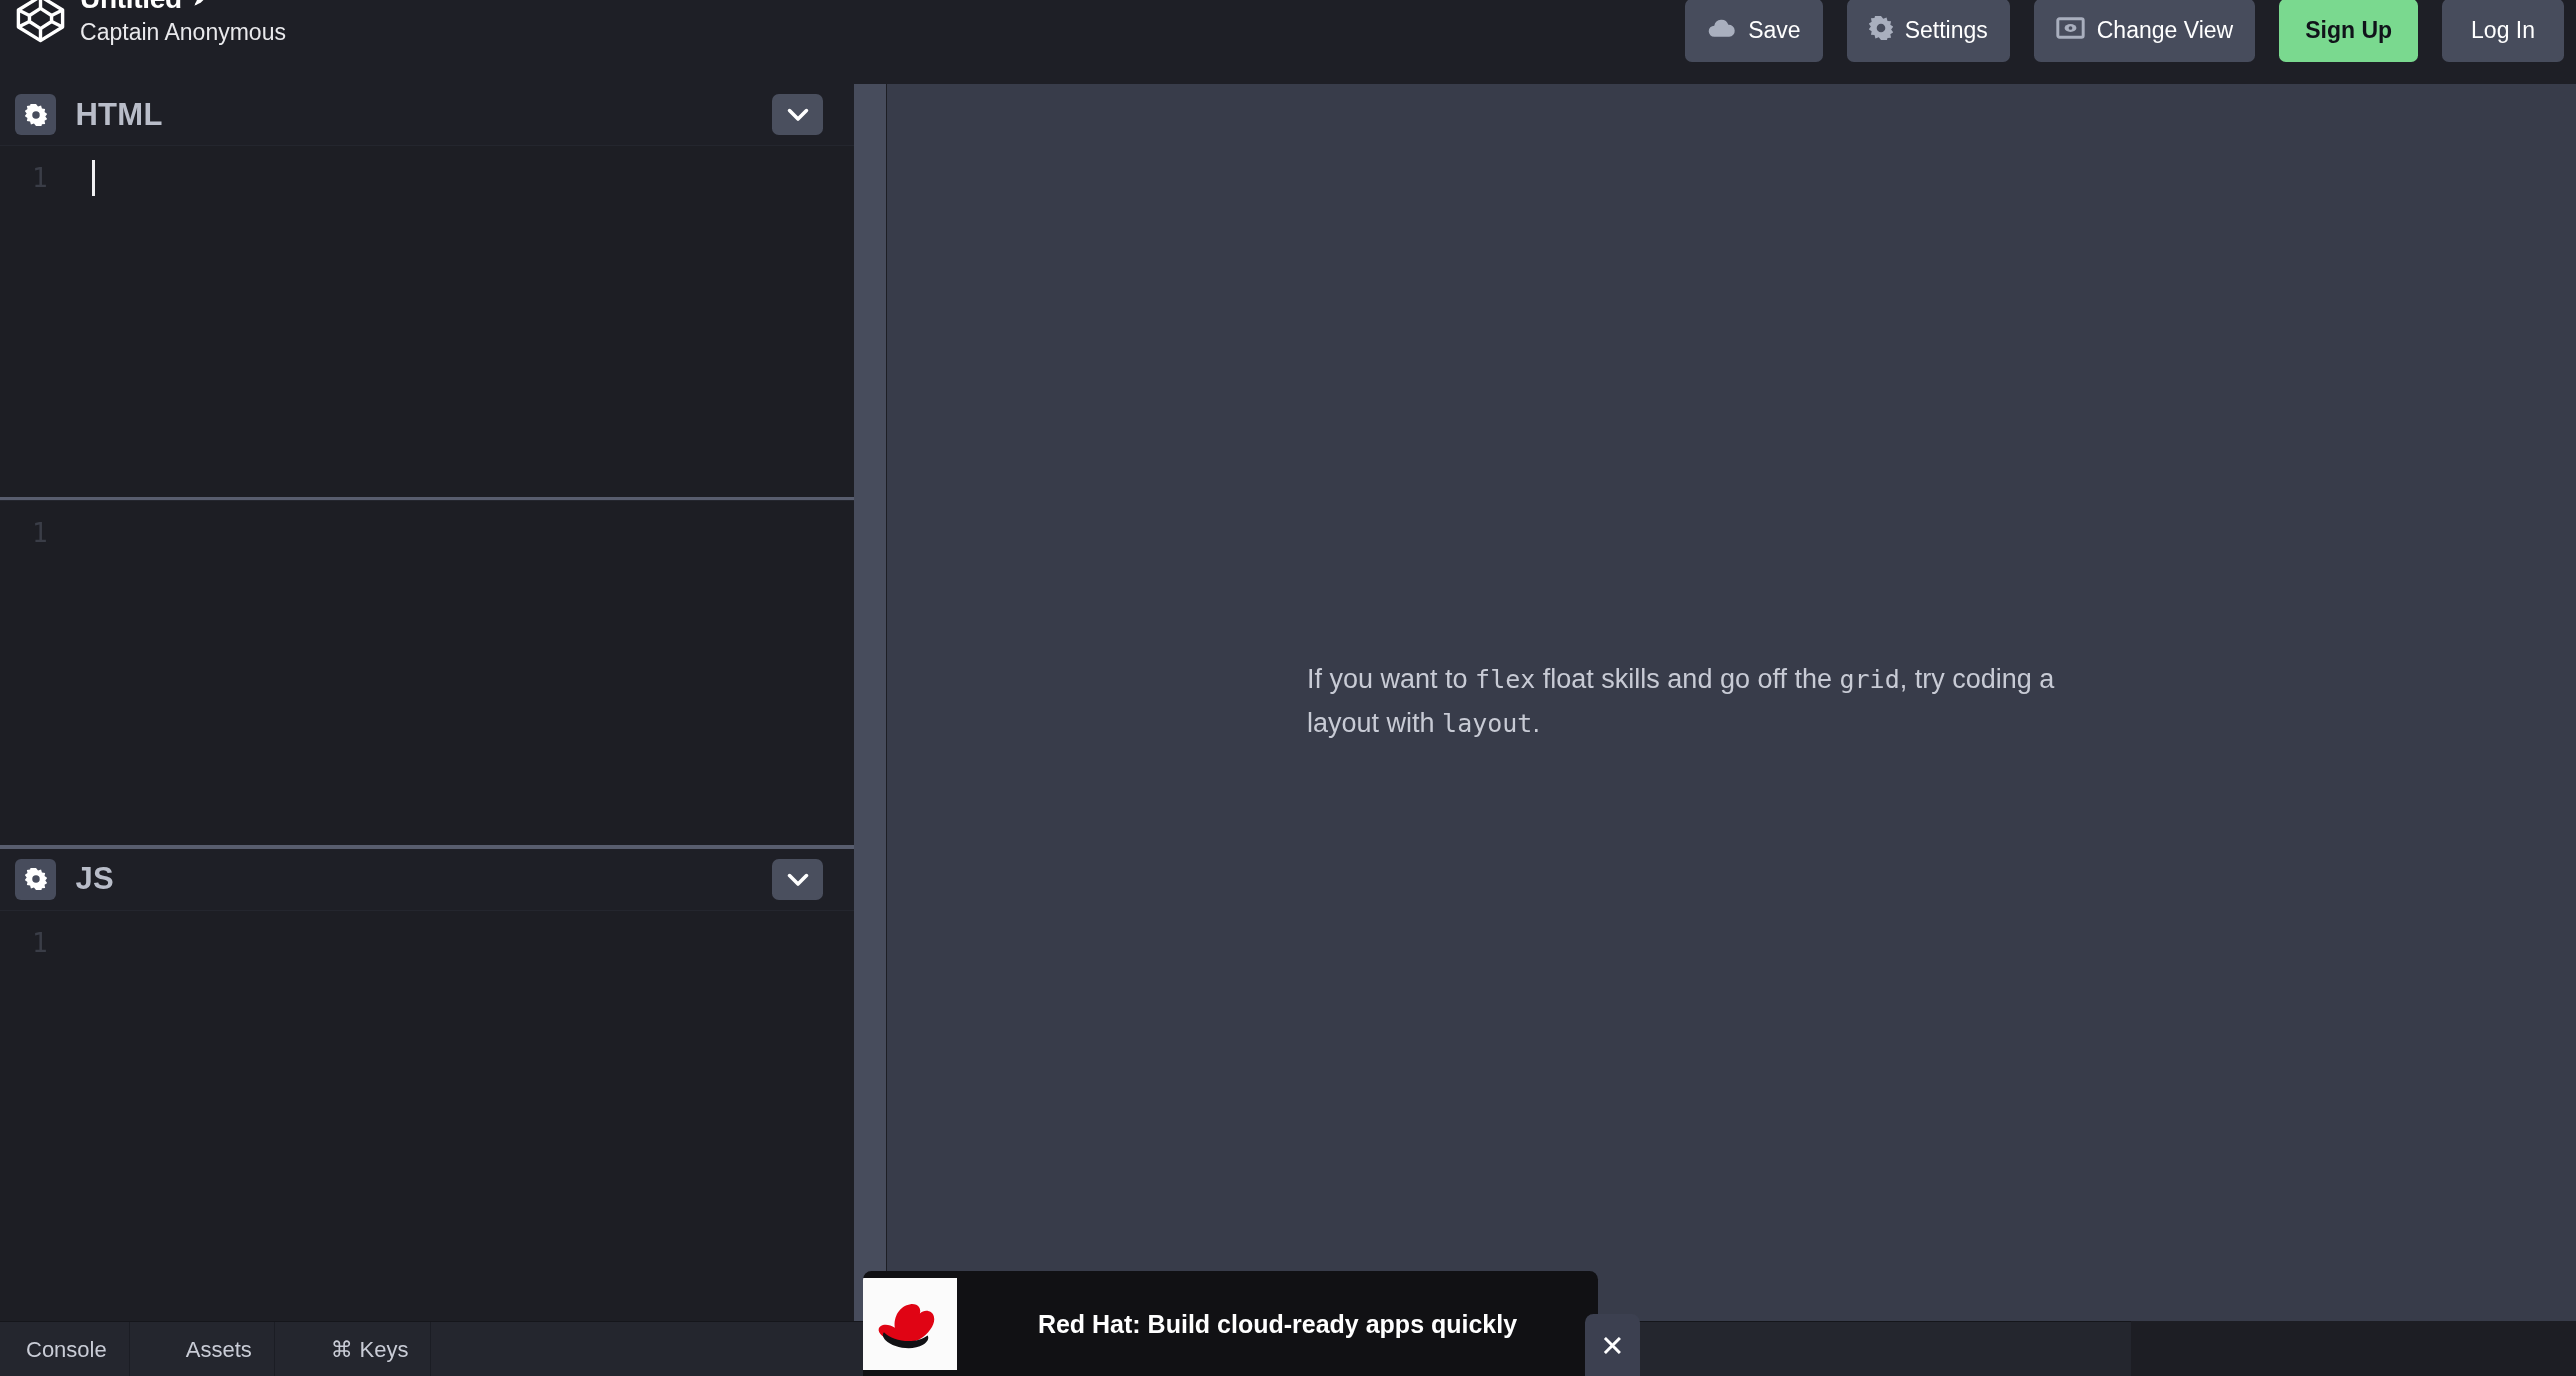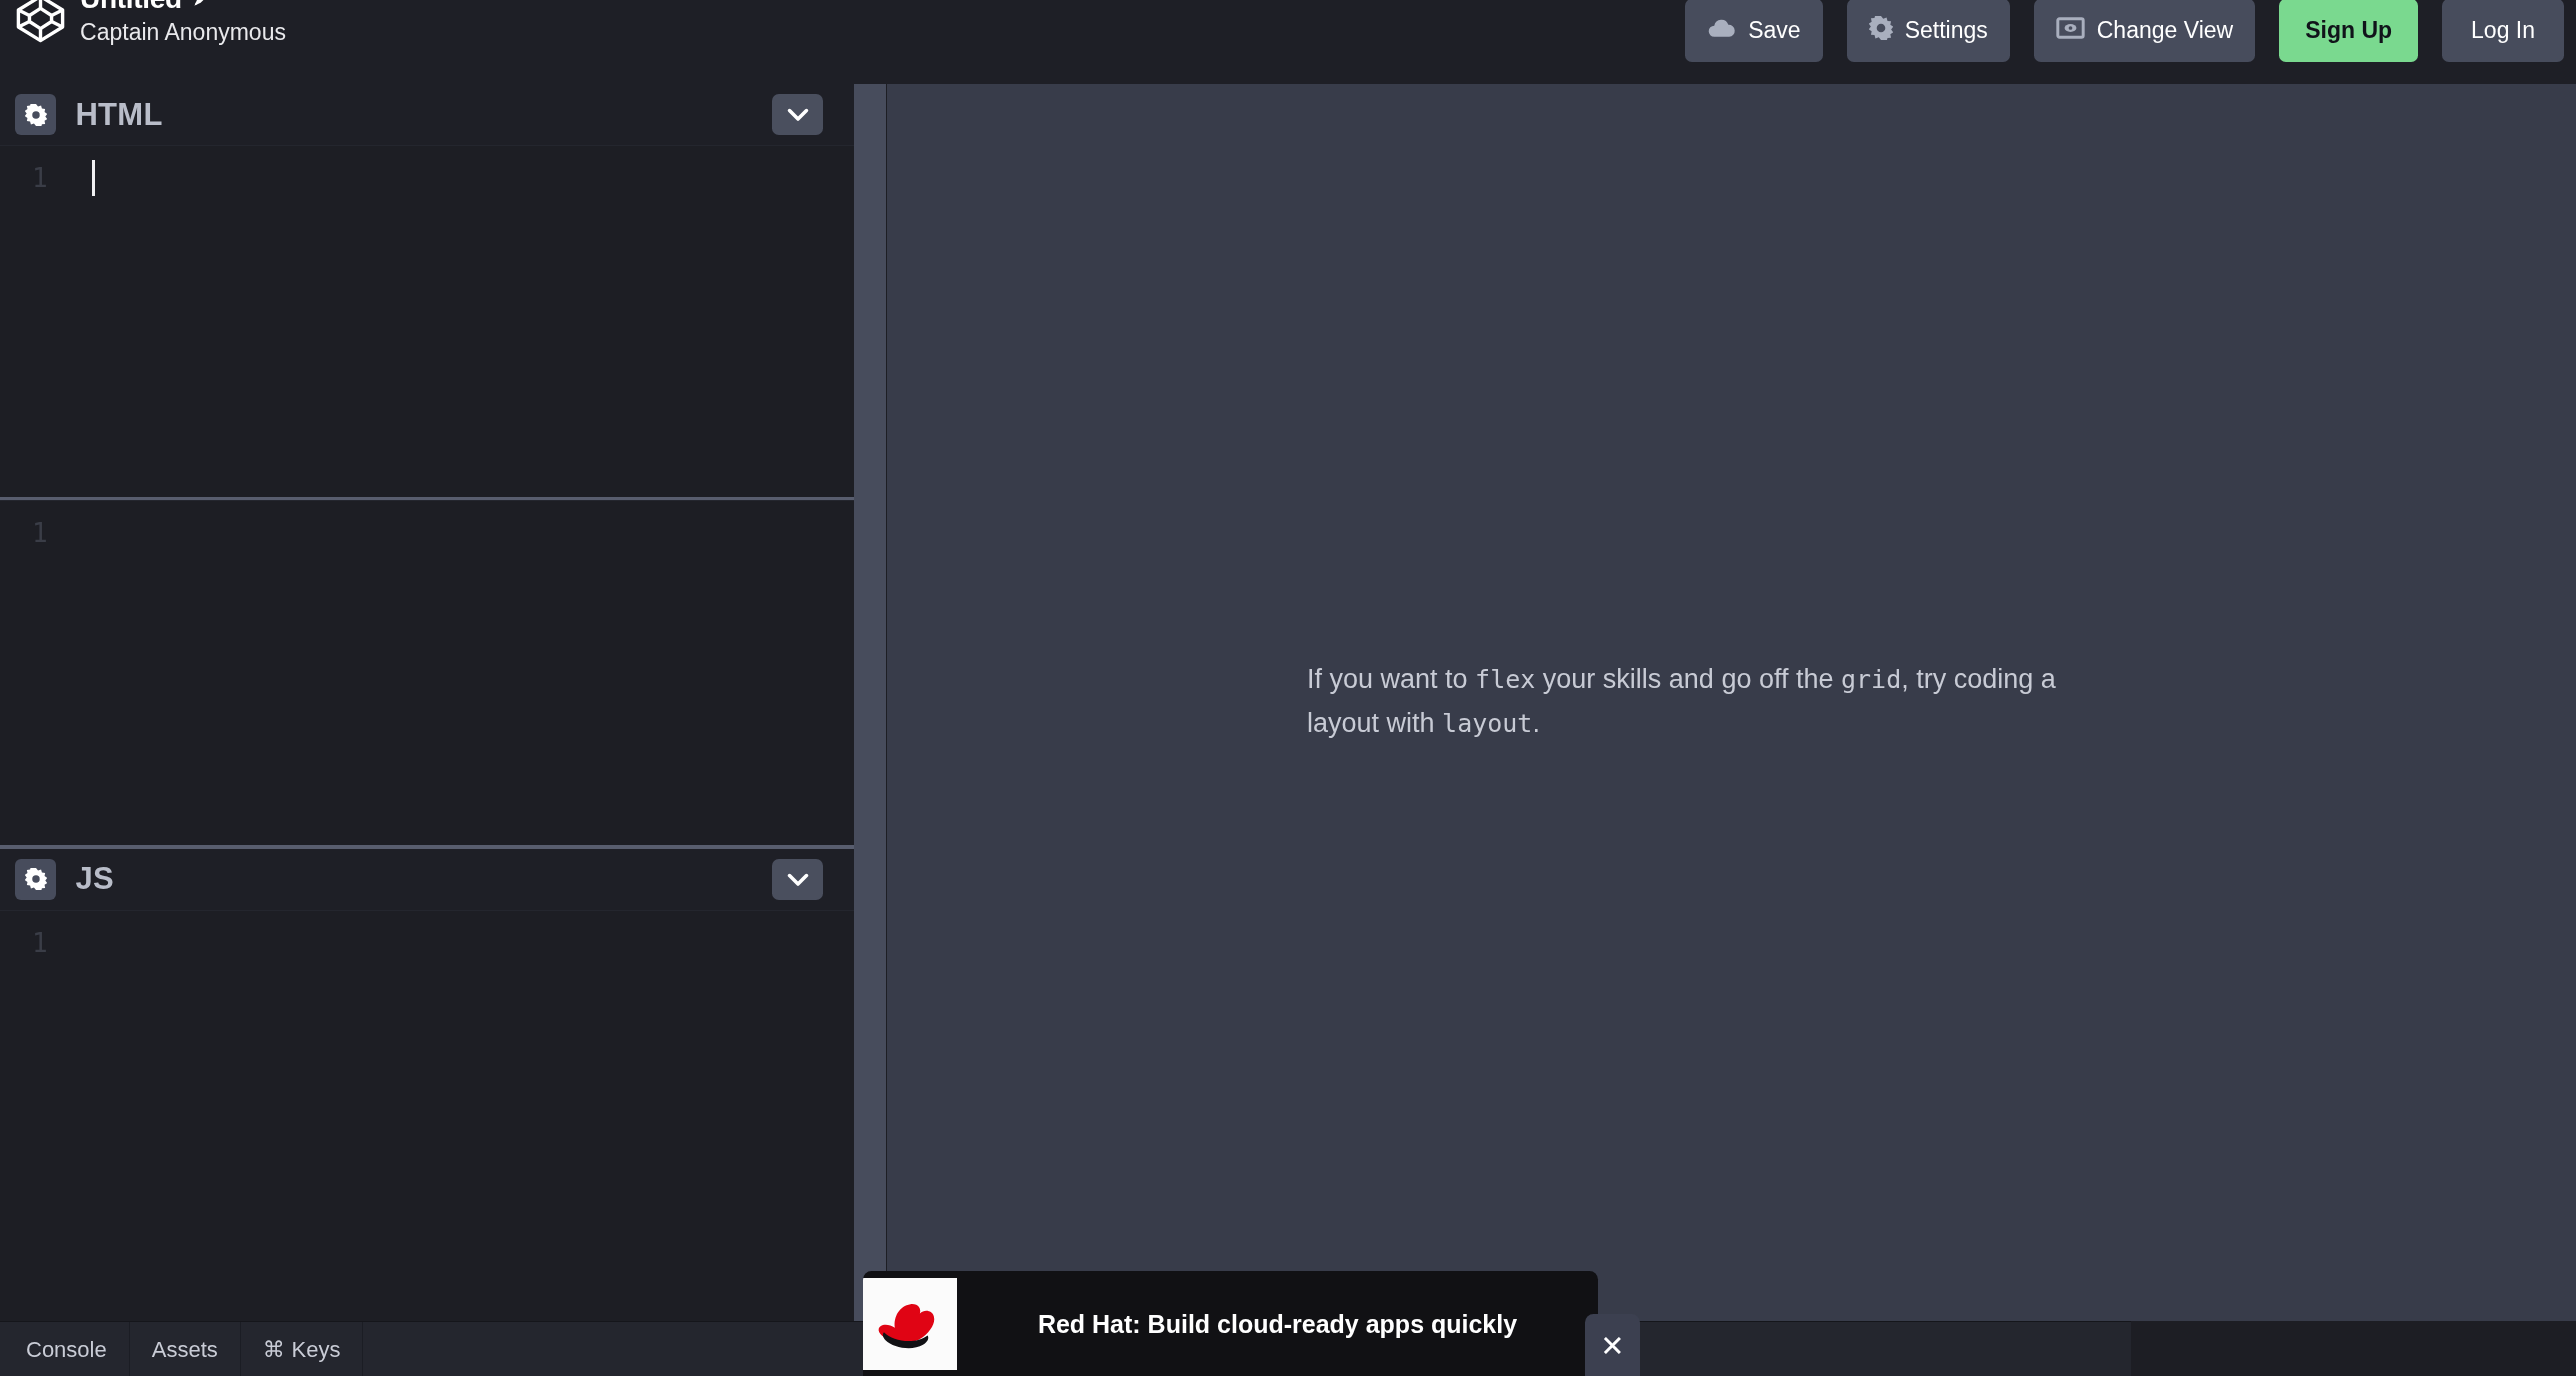--- a/index.html
+++ b/index.html
@@ -203,20 +203,21 @@
   
   .bottombar {
     position: absolute;
     left: 0; bottom: 0;
     width: 2131px;
     height: 56px;
     background: #24262e;
     display: flex;
     align-items: stretch;
     border-top: 1.7px solid #15161b;
+    gap: 34px;
   }
   .bbtn {
     display: flex;
     align-items: center;
     justify-content: center;
     padding: 0 22px;
     font-size: 22px;
     color: #c9ccd6;
     border-right: 1.7px solid #1b1d24;
     cursor: pointer;
@@ -403,21 +404,21 @@
         <span class="gutter-num">1</span>
       </div>
     </div>
 
   </div>
 
   <div class="vhandle"></div>
 
   <div class="preview">
     <div class="preview-msg">
-      <span>If you want to </span><code>flex</code><span> your skills and go off the </span><code>grid</code><span>, try coding a layout with </span><code>layout</code><span>.</span>
+      <span>If you want to </span><code>flex</code><span> float skills and go off the </span><code>grid</code><span>, try coding a layout with </span><code>layout</code><span>.</span>
     </div>
 
   </div>
 
   <div class="bottombar">
     <div class="bbtn first">
       <span>Console</span>
     </div>
     <div class="bbtn">
       <span>Assets</span>

